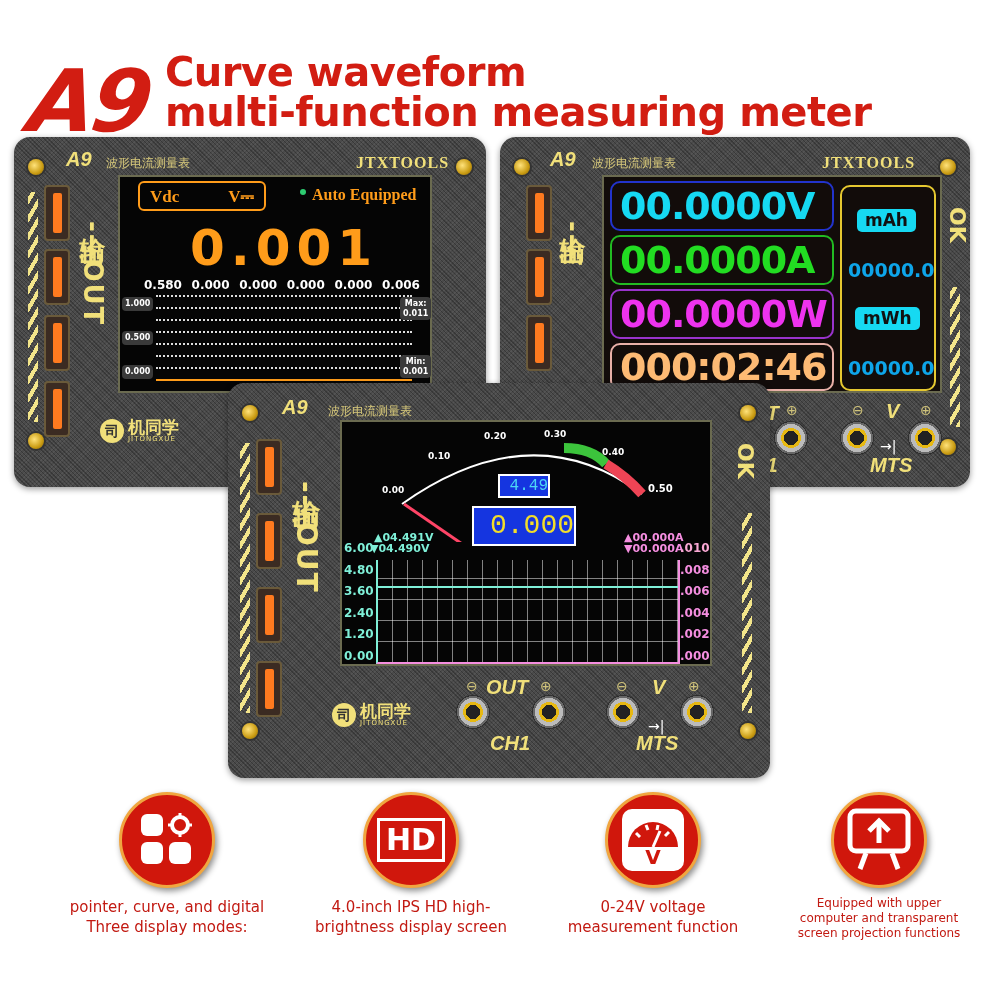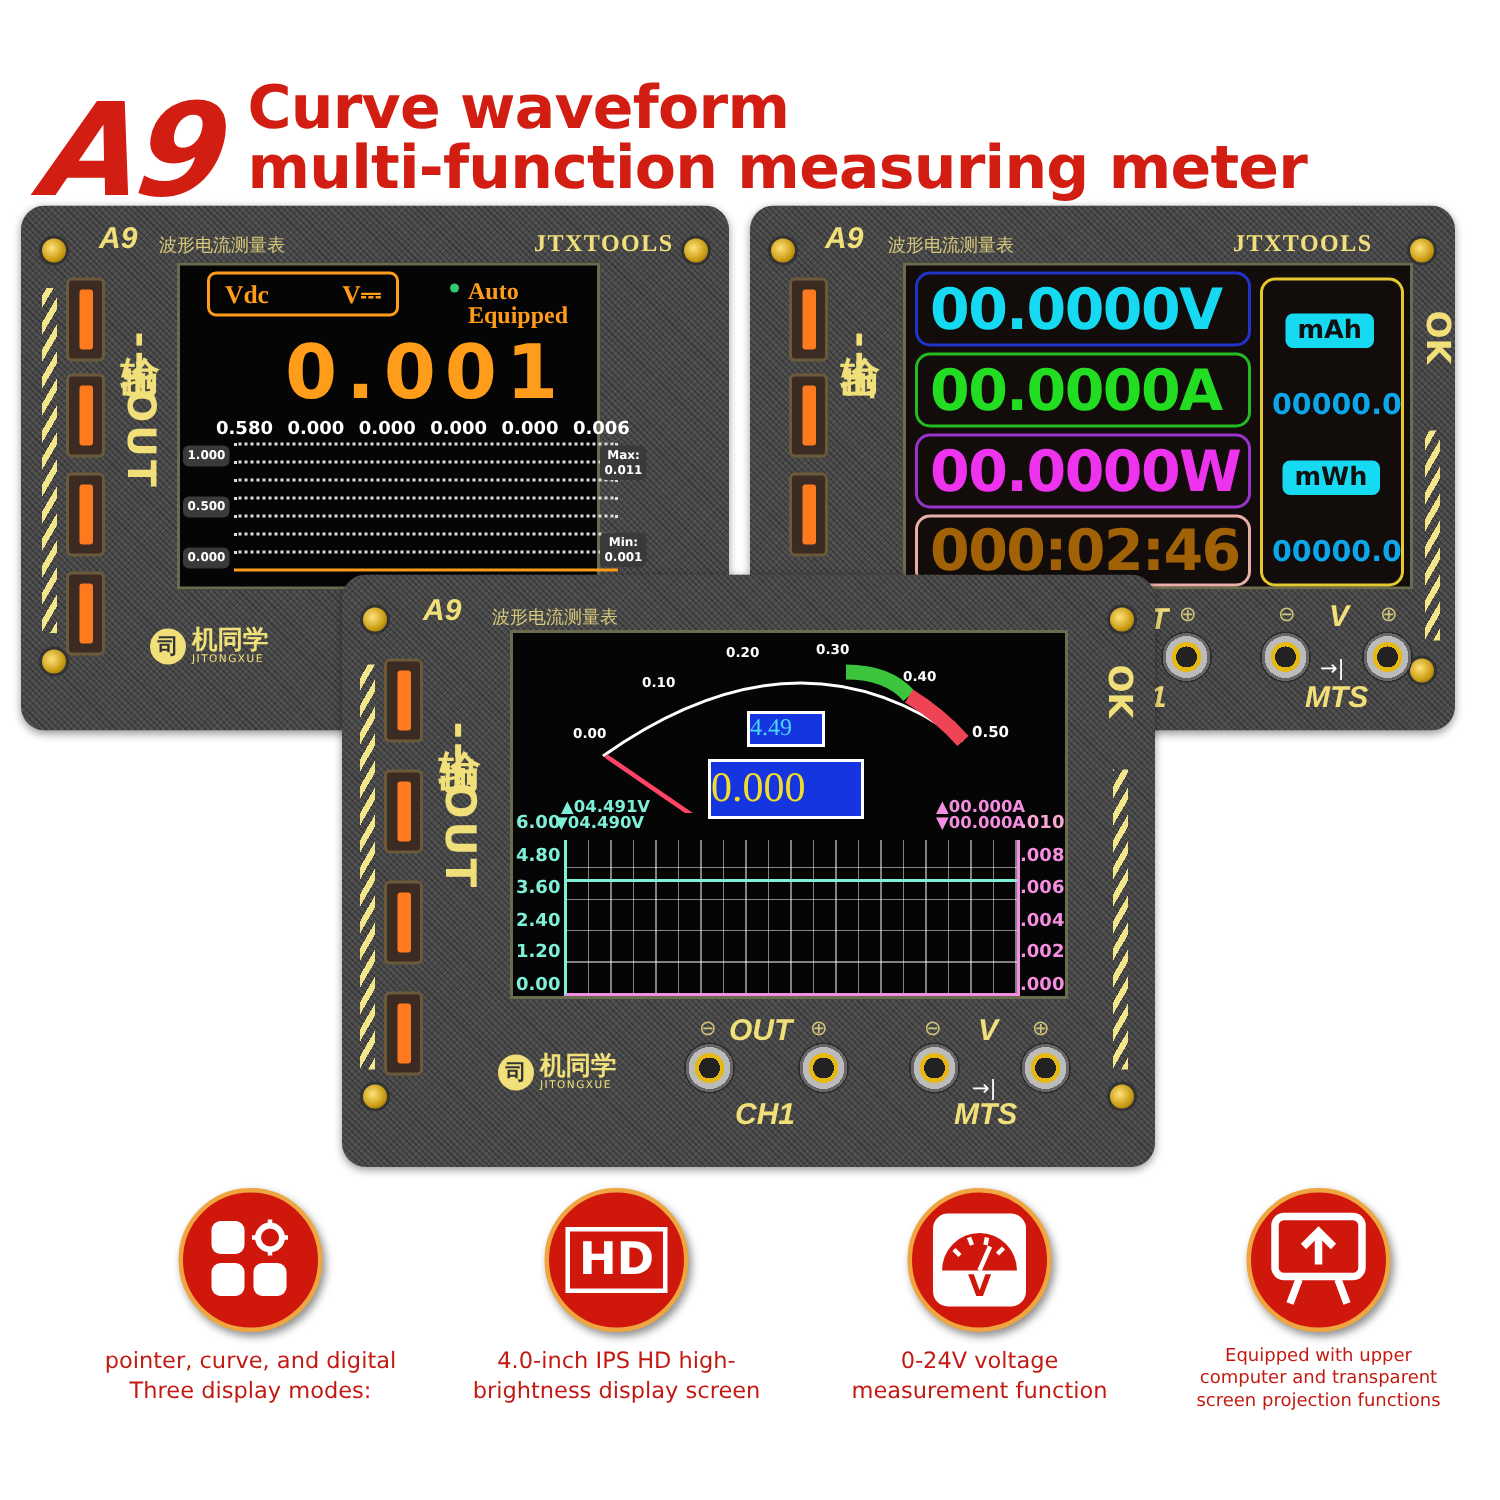--- a/index.html
+++ b/index.html
@@ -35,21 +35,21 @@
 .s1trig{font:bold 16px/1 "Liberation Serif",serif;color:#ff9c1a}
 .s1big{font:bold 50px/1 "DejaVu Sans",sans-serif;color:#ff9c1a;letter-spacing:6px}
 .s1row{font:bold 12px/1 "DejaVu Sans",sans-serif;color:#fff}
 .pill{background:#3a3a3a;color:#fff;border-radius:4px;font:bold 8px/1.2 "DejaVu Sans",sans-serif;padding:2px 3px;text-align:center}
 .dotline{height:0;border-top:2px dotted #ddd}
 
 .s2cell{border:2px solid;border-radius:10px;font:bold 38px/1 "DejaVu Sans",sans-serif;display:flex;align-items:center;padding-left:8px;letter-spacing:-1px}
 .s2tag{background:#16d9f2;color:#111;border-radius:5px;font:bold 17px/1 "DejaVu Sans",sans-serif;padding:3px 8px}
 .s2val{color:#0ea5e9;font:bold 19px/1 "DejaVu Sans",sans-serif}
 
-.lcd{background:#1535e0;border:2px solid #fff;font-family:Liberation Serif, serif;text-align:left}
+.lcd{background:#1535e0;border:2px solid #fff;font-family:Liberation Mono, monospace;text-align:right}
 .axl{font:bold 12px/1 "DejaVu Sans",sans-serif}
 
 .fcirc{width:96px;height:96px;border-radius:50%;background:#d0170c;border:3px solid #f0a640;box-shadow:2px 3px 6px rgba(0,0,0,.45);display:flex;align-items:center;justify-content:center}
 .fcap{font:15px/1.3 "DejaVu Sans",sans-serif;color:#c21a12;text-align:center}
 .fcap.small{font-size:12px;line-height:1.25}
 </style>
 </head>
 <body>
 
 <div id="root">
@@ -82,21 +82,21 @@
       <span>输出</span><span>---</span><span>OUT</span>
     </div>
     <div class="abs jlogo" style="left:86px;top:282px">
       <div class="mk">司</div>
       <div>
           <div class="t1">机同学</div>
           <div class="t2">JITONGXUE</div>
         </div>
     </div>
 
-    <div class="abs scr" style="left:104px;top:38px;width:282px;height:218px;">
+    <div class="abs scr" style="left:104px;top:38px;width:314px;height:218px;">
       <div class="abs s1box" style="left:18px;top:4px;width:128px;height:30px;display:flex;align-items:center;justify-content:space-between;padding:0 10px">
         <span>Vdc</span>
         <span>V⎓</span>
       </div>
       <div class="abs" style="left:180px;top:12px;width:6px;height:6px;border-radius:50%;background:#2ecc71"></div>
       <div class="abs s1trig" style="left:192px;top:10px">Auto Equipped</div>
       <div class="abs s1big" style="left:70px;top:46px">0.001</div>
       <div class="abs" style="left:24px;top:102px;width:276px;display:flex;justify-content:space-between">
         <span class="s1row">0.580</span>
         <span class="s1row">0.000</span>
@@ -146,21 +146,21 @@
     <div class="abs vtxt" style="left:60px;top:80px">
       <span>输出</span><span>---</span>
     </div>
     <div class="abs ok" style="left:446px;top:70px">OK</div>
     <div class="abs hazard" style="left:450px;top:150px;height:140px"></div>
 
     <div class="abs scr" style="left:102px;top:38px;width:340px;height:218px;background:#120c0a">
       <div class="abs s2cell" style="left:6px;top:4px;width:224px;height:50px;border-color:#2233cc;color:#16d9f2">00.0000V</div>
       <div class="abs s2cell" style="left:6px;top:58px;width:224px;height:50px;border-color:#22bb22;color:#22dd22">00.0000A</div>
       <div class="abs s2cell" style="left:6px;top:112px;width:224px;height:50px;border-color:#9933cc;color:#ee33ee">00.0000W</div>
-      <div class="abs s2cell" style="left:6px;top:166px;width:224px;height:48px;border-color:#e8b0a8;color:#a16207">000:02:46</div>
+      <div class="abs s2cell" style="left:6px;top:166px;width:224px;height:48px;border-color:#e8b0a8;color:#fdba74">000:02:46</div>
       <div class="abs" style="left:236px;top:8px;width:96px;height:206px;border:2px solid #e6c830;border-radius:10px"></div>
       <div class="abs s2tag" style="left:253px;top:32px">mAh</div>
       <div class="abs s2val" style="left:244px;top:84px">00000.0</div>
       <div class="abs s2tag" style="left:251px;top:130px">mWh</div>
       <div class="abs s2val" style="left:244px;top:182px">00000.0</div>
     </div>
 
     <div class="abs plab" style="left:252px;top:266px">UT</div>
     <div class="abs sign" style="left:286px;top:266px">⊕</div>
     <div class="abs jack" style="left:274px;top:284px"></div>

